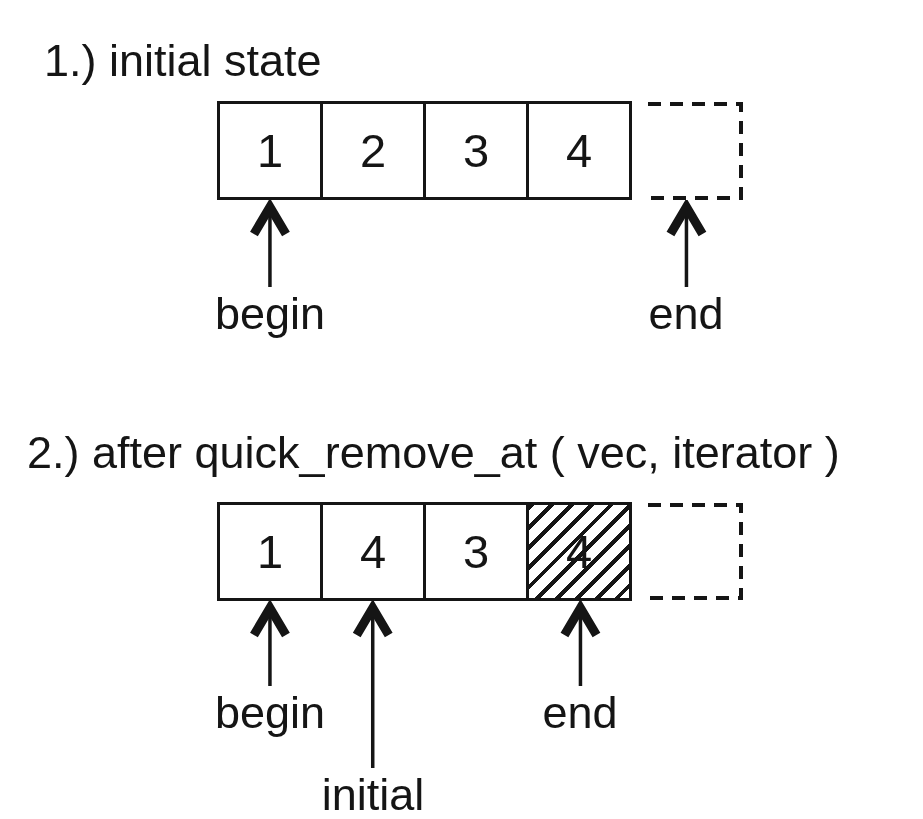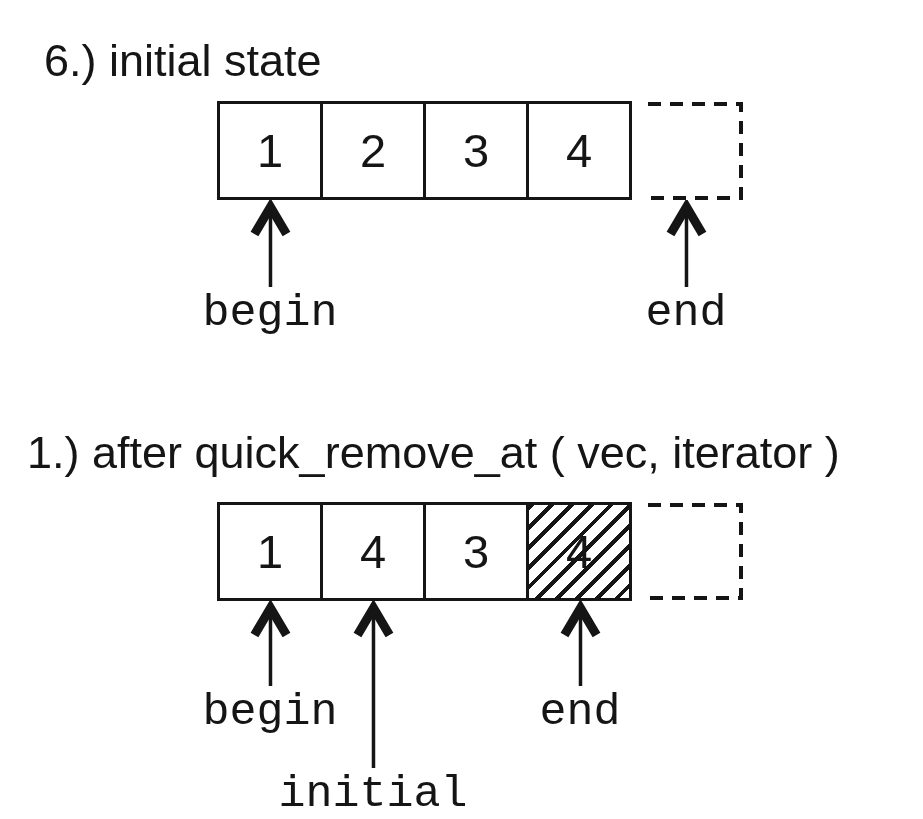--- a/index.html
+++ b/index.html
@@ -74,29 +74,28 @@
     stroke-width: 9;
     stroke-linejoin: miter;
     stroke-linecap: butt;
   }
   .ptr-label {
     font-size: 45px;
     line-height: 1.0;
     margin-top: 3px;
     white-space: nowrap;
     color: #151515;
-    font-family: Liberation Mono, monospace;
   }
 </style>
 </head>
 <body>
 
 <div class="canvas">
 
-  <div class="fig-title" style="left:44px; top:36px;">6.) initial state</div>
+  <div class="fig-title" style="left:44px; top:36px;">1.) initial state</div>
 
   <div class="array" style="left:217px; top:101px;">
     <div class="cell">
       <span>1</span>
     </div>
     <div class="cell">
       <span>2</span>
     </div>
     <div class="cell">
       <span>3</span>
@@ -119,21 +118,21 @@
   </div>
 
   <div class="pointer" style="left:686px; top:200px;">
     <svg width="44" height="88" viewBox="0 0 44 88">
       <line class="arrow-stem" x1="22" y1="8" x2="22" y2="87"></line>
       <polyline class="arrow-head" points="6,34 22,7 38,34"></polyline>
     </svg>
     <div class="ptr-label">end</div>
   </div>
 
-  <div class="fig-title" style="left:27px; top:428px;">1.) after quick_remove_at ( vec, iterator )</div>
+  <div class="fig-title" style="left:27px; top:428px;">2.) after quick_remove_at ( vec, iterator )</div>
 
   <div class="array" style="left:217px; top:502px;">
     <div class="cell">
       <span>1</span>
     </div>
     <div class="cell">
       <span>4</span>
     </div>
     <div class="cell">
       <span>3</span>

